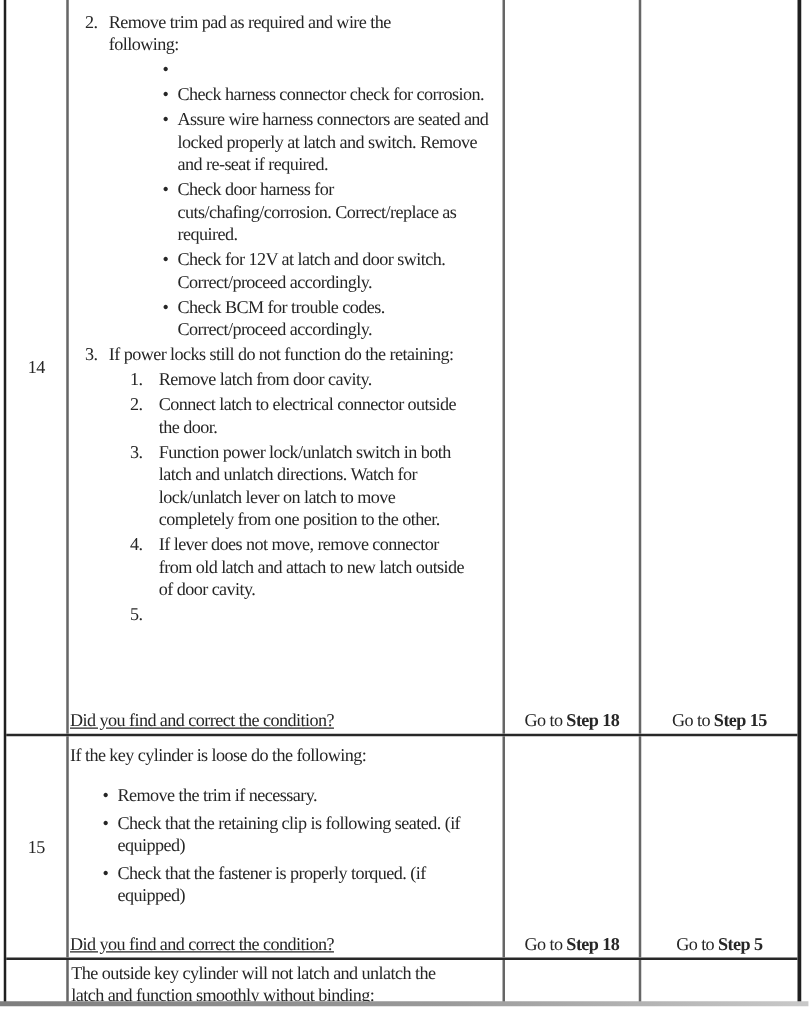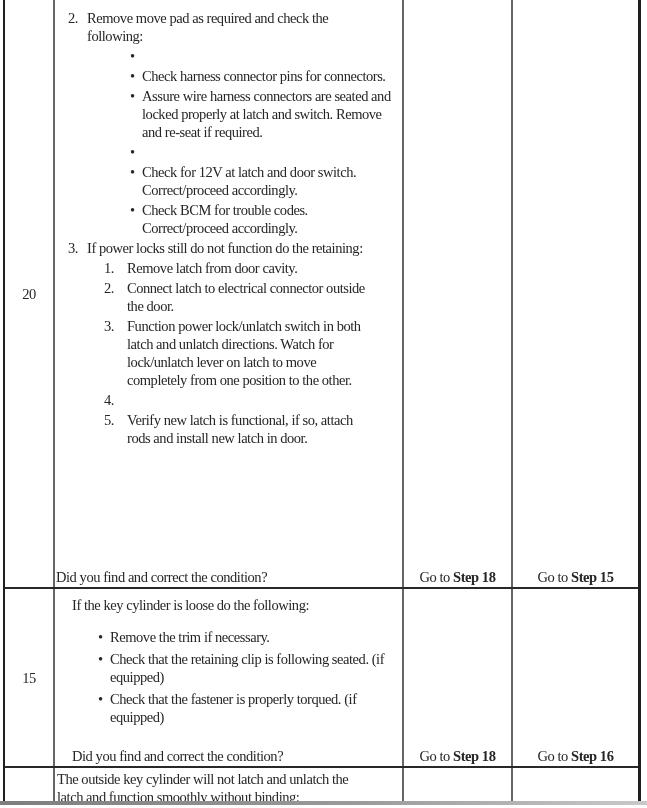--- a/index.html
+++ b/index.html
@@ -18,74 +18,77 @@
     display:grid; grid-template-columns:50px 349px 109px 125px;
     border-bottom:2px solid #282828;
   }
   .row-14 { height:589px; }
   .row-15 { height:179px; }
   .row-16 { height:35px; border-bottom:none; overflow:hidden; }
   .cell { border-right:2px solid #666666; min-width:0; }
   .cell:last-child { border-right:none;margin-top:44px; }
   .step-cell { display:flex; align-items:center; justify-content:center; }
   .action-cell { display:flex; flex-direction:column; padding:9px 0 1px 0; }
-  .row-15 .action-cell { padding-top:7px;padding-left:16px; }
+  .row-15 .action-cell { padding-top:7px; }
   .row-16 .action-cell { padding:2px 0 0 1px; }
   .goto-cell { display:flex; align-items:flex-end; justify-content:center; padding-bottom:1px; }
   .txt { white-space:pre-line; flex:1; margin-right:-5px; }
   .num-item { display:flex; }
   .lvl1 > .num { flex:none; margin-left:13px; width:19px; }
   .bullet-item { display:flex; }
   .b14 > .marker { flex:none; margin-left:75px; width:12px; }
   .b15 > .marker { flex:none; margin-left:27px; width:12px; }
   .substep > .num { flex:none; margin-left:49px; width:23px; }
   .mt2 { margin-top:2px; }
   .mt4 { margin-top:4px; }
   .mt14 { margin-top:14px; }
-  .question { margin-top:auto; padding-left:1px; }
+  .question { margin-top:auto; padding-left:1px;text-decoration:underline; }
   .intro { padding-left:1px; white-space:pre-line; }
   .bold { font-weight:bold;font-family:Liberation Serif, serif; }
   .scan-edge {
     position:absolute; left:0; top:801px; width:647px; height:4px; z-index:5;
     background:linear-gradient(to right,#7e7e7e 0%,#9a9a9a 55%,#c9c9c9 100%);
   }
 </style>
 </head>
 <body>
 
 <div class="page">
   <div class="dtable">
 
     <div class="row row-14">
       <div class="cell step-cell">
-        <span>20</span>
+        <span>14</span>
       </div>
 
       <div class="cell action-cell">
         <div class="num-item lvl1">
           <span class="num">2.</span>
-          <span class="txt">Remove move pad as required and check the
+          <span class="txt">Remove trim pad as required and wire the
 following:</span>
         </div>
 
         <div class="bullet-item b14 mt2">
           <span class="marker">•</span>
         </div>
         <div class="bullet-item b14 mt2">
           <span class="marker">•</span>
-          <span class="txt">Check harness connector pins for connectors.</span>
+          <span class="txt">Check harness connector check for corrosion.</span>
         </div>
         <div class="bullet-item b14 mt2">
           <span class="marker">•</span>
           <span class="txt">Assure wire harness connectors are seated and
 locked properly at latch and switch. Remove
 and re-seat if required.</span>
         </div>
         <div class="bullet-item b14 mt2">
           <span class="marker">•</span>
+          <span class="txt">Check door harness for
+cuts/chafing/corrosion. Correct/replace as
+required.</span>
         </div>
         <div class="bullet-item b14 mt2">
           <span class="marker">•</span>
           <span class="txt">Check for 12V at latch and door switch.
 Correct/proceed accordingly.</span>
         </div>
         <div class="bullet-item b14 mt2">
           <span class="marker">•</span>
           <span class="txt">Check BCM for trouble codes.
 Correct/proceed accordingly.</span>
@@ -107,25 +110,26 @@
         </div>
         <div class="num-item substep mt2">
           <span class="num">3.</span>
           <span class="txt">Function power lock/unlatch switch in both
 latch and unlatch directions. Watch for
 lock/unlatch lever on latch to move
 completely from one position to the other.</span>
         </div>
         <div class="num-item substep mt2">
           <span class="num">4.</span>
+          <span class="txt">If lever does not move, remove connector
+from old latch and attach to new latch outside
+of door cavity.</span>
         </div>
         <div class="num-item substep mt2">
           <span class="num">5.</span>
-          <span class="txt">Verify new latch is functional, if so, attach
-rods and install new latch in door.</span>
         </div>
 
         <div class="question">Did you find and correct the condition?</div>
       </div>
 
       <div class="cell goto-cell">
         <div><span>Go to </span><span class="bold">Step 18</span></div>
       </div>
       <div class="cell goto-cell">
         <div><span>Go to </span><span class="bold">Step 15</span></div>
@@ -155,21 +159,21 @@
 equipped)</span>
         </div>
 
         <div class="question">Did you find and correct the condition?</div>
       </div>
 
       <div class="cell goto-cell">
         <div><span>Go to </span><span class="bold">Step 18</span></div>
       </div>
       <div class="cell goto-cell">
-        <div><span>Go to </span><span class="bold">Step 16</span></div>
+        <div><span>Go to </span><span class="bold">Step 5</span></div>
       </div>
     </div>
 
     <div class="row row-16">
       <div class="cell step-cell"></div>
       <div class="cell action-cell">
         <div class="intro">The outside key cylinder will not latch and unlatch the
 latch and function smoothly without binding:</div>
       </div>
       <div class="cell goto-cell"></div>

